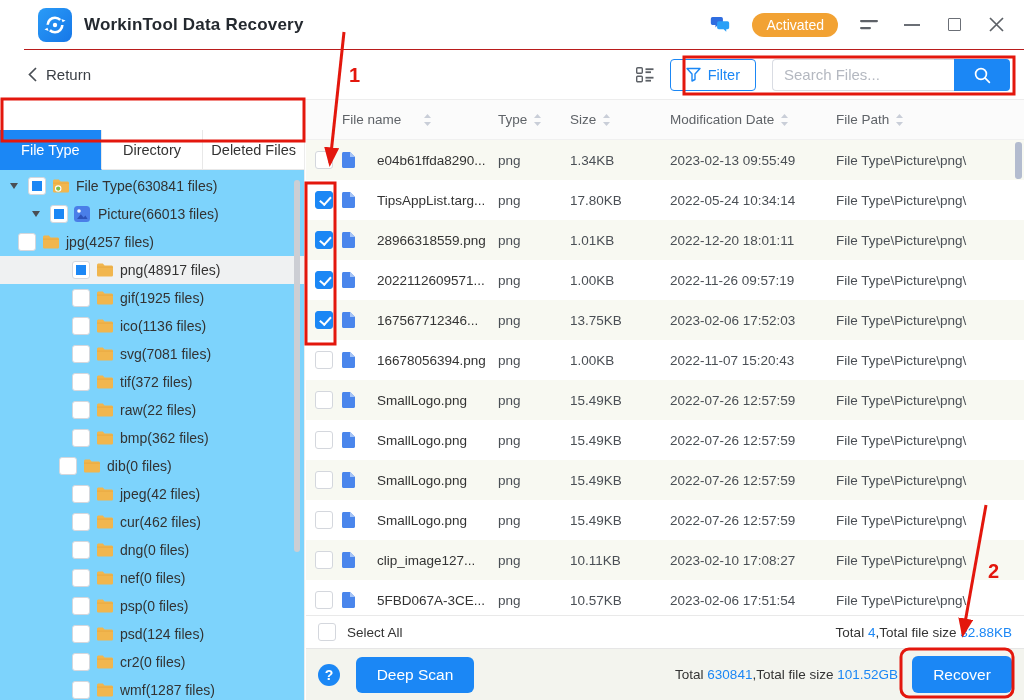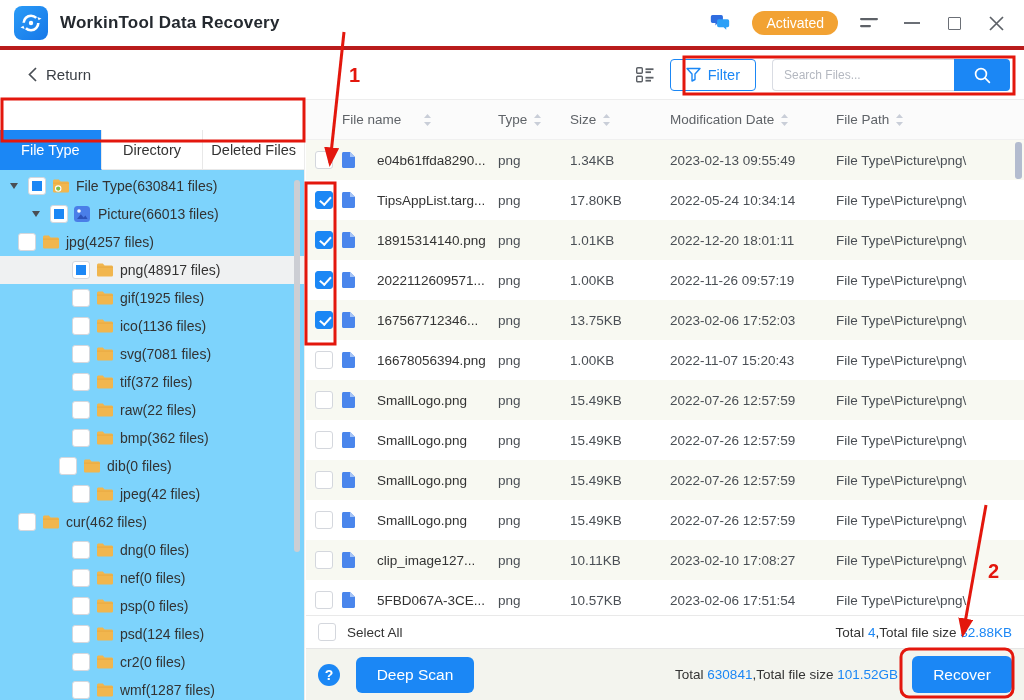--- a/index.html
+++ b/index.html
@@ -2,38 +2,38 @@
 <html><head>
 <meta charset="utf-8">
 <style>
   * { margin:0; padding:0; box-sizing:border-box; }
   html,body { background:#fff; }
   .app {
     position:relative; width:1024px; height:700px; overflow:hidden;
     font-family:"Liberation Sans", sans-serif; background:#fff; color:#333;
   }
   
-  .titlebar { height:50px; display:flex; align-items:center; padding:0 18px 0 14px; border-bottom:4px solid #b91c1c; }
+  .titlebar { height:50px; display:flex; align-items:center; padding:0 18px 0 14px; border-bottom:1px solid #b91c1c;margin-left:24px; }
   .logo { width:34px; height:34px; border-radius:8px; background:linear-gradient(135deg,#2a9bf7,#1677e8);
           display:flex; align-items:center; justify-content:center; }
   .app-title { margin-left:12px; font-size:17px; font-weight:700; color:#24292f; letter-spacing:.2px; }
   .tb-right { margin-left:auto; display:flex; align-items:center; gap:22px; }
   .badge { background:#f2a233; color:#fff; font-size:14px; padding:4px 14px; border-radius:14px; }
   .winbtn { display:flex; align-items:center; justify-content:center; width:20px; height:20px; cursor:pointer; }
   .min-line { width:16px; height:2px; background:#6b6f76; }
   .max-box { width:13px; height:13px; border:1.6px solid #6b6f76; border-radius:1px; }
   
   .toolbar { height:50px; display:flex; align-items:center; padding:0 10px 0 28px; border-bottom:1px solid #ededed; }
   .return { display:flex; align-items:center; gap:9px; font-size:15px; color:#3a3f45; cursor:pointer; }
   .tool-right { margin-left:auto; display:flex; align-items:center; gap:16px; }
   .filter-btn { display:flex; align-items:center; gap:7px; height:32px; padding:0 15px; border:1px solid #1b87f5;
                 border-radius:4px; color:#1b87f5; font-size:14.5px; background:#fff; cursor:pointer; }
   .search-wrap { display:flex; margin-right:4px; }
   .search-input { width:182px; height:32px; border:1px solid #d9dce3; border-right:none; border-radius:4px 0 0 4px;
-                  padding:12px 11px; font-size:12px; color:#4c1d95; font-family:"Liberation Sans",sans-serif; outline:none; }
+                  padding:12px 11px; font-size:15px; color:#4c1d95; font-family:"Liberation Sans",sans-serif; outline:none; }
   .search-input::placeholder { color:#b4b8c0; }
   .search-btn { width:56px; height:32px; background:#1b87f5; border:none; border-radius:0 4px 4px 0;
                 display:flex; align-items:center; justify-content:center; cursor:pointer; }
   
   .left-panel { position:absolute; top:100px; left:0; width:305px; bottom:0; border-right:1px solid #ececec; background:#7dd3fc;margin-top:30px; }
   .tabs { display:flex; height:40px; }
   .tab { flex:1; display:flex; align-items:center; justify-content:center; font-size:14.5px; color:#333;
          background:#fff; border-bottom:1px solid #e8e8e8; border-right:1px solid #e8e8e8; cursor:pointer; }
   .tab:last-child { border-right:none; }
   .tab.active { background:#1b87f5; color:#fff; border-bottom:1px solid #1b87f5; }
@@ -301,21 +301,21 @@
           <span class="tw"></span>
           <span class="cb unchecked"></span>
           <span class="tree-ico">
             <svg width="18" height="14" viewBox="0 0 18 14">
               <path d="M1 2.1C1 1.2 1.7.5 2.6.5h4.2l1.8 1.9h6.8c.9 0 1.6.7 1.6 1.6v8c0 .9-.7 1.6-1.6 1.6H2.6c-.9 0-1.6-.7-1.6-1.6z" fill="#f1b64e"></path>
               <rect x="1" y="3.6" width="16" height="1" fill="#e2a23a" opacity=".6"></rect>
             </svg>
           </span>
           <span class="tree-label">jpeg(42 files)</span>
         </div>
-        <div class="tree-row" style="">
+        <div class="tree-row" style="padding-left: 54px;">
           <span class="tw"></span>
           <span class="cb unchecked"></span>
           <span class="tree-ico">
             <svg width="18" height="14" viewBox="0 0 18 14">
               <path d="M1 2.1C1 1.2 1.7.5 2.6.5h4.2l1.8 1.9h6.8c.9 0 1.6.7 1.6 1.6v8c0 .9-.7 1.6-1.6 1.6H2.6c-.9 0-1.6-.7-1.6-1.6z" fill="#f1b64e"></path>
               <rect x="1" y="3.6" width="16" height="1" fill="#e2a23a" opacity=".6"></rect>
             </svg>
           </span>
           <span class="tree-label">cur(462 files)</span>
         </div>
@@ -490,21 +490,21 @@
           <div class="c-cb">
             <span class="cb checked"></span>
           </div>
           <div class="c-name">
             <span style="display: flex;">
               <svg width="13" height="16" viewBox="0 0 13 16">
                 <path d="M1.5 0h6.5l5 5v9.5c0 .8-.7 1.5-1.5 1.5h-10C.7 16 0 15.3 0 14.5v-13C0 .7.7 0 1.5 0z" fill="#4a86ec"></path>
                 <path d="M8 0l5 5H8z" fill="#a6c4f7"></path>
               </svg>
             </span>
-            <span class="fname">18915314140.png</span>
+            <span class="fname">28966318559.png</span>
           </div>
           <div class="c-type">png</div>
           <div class="c-size">1.01KB</div>
           <div class="c-date">2022-12-20 18:01:11</div>
           <div class="c-path">File Type\Picture\png\</div>
         </div>
         <div class="trow">
           <div class="c-cb">
             <span class="cb checked"></span>
           </div>

